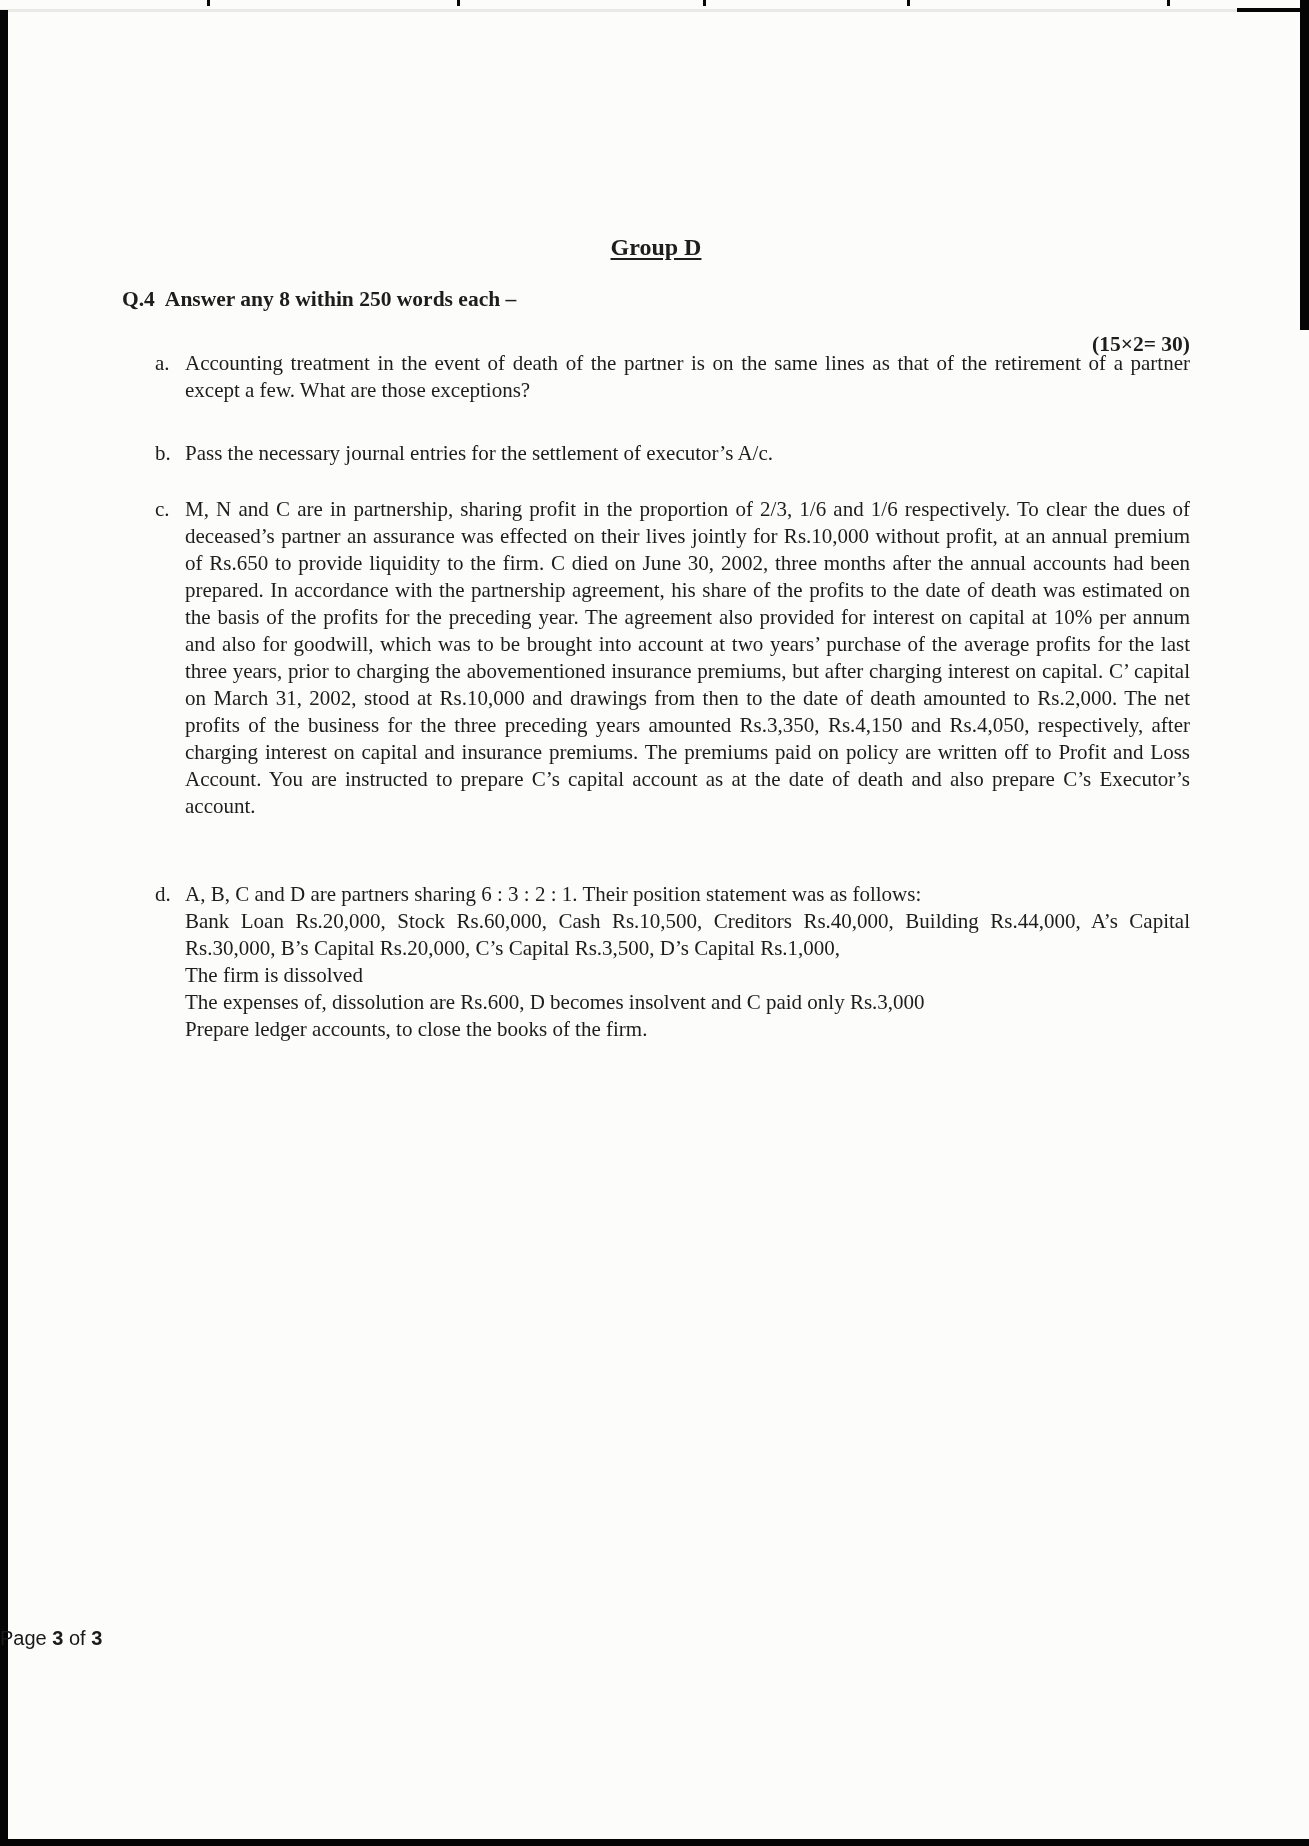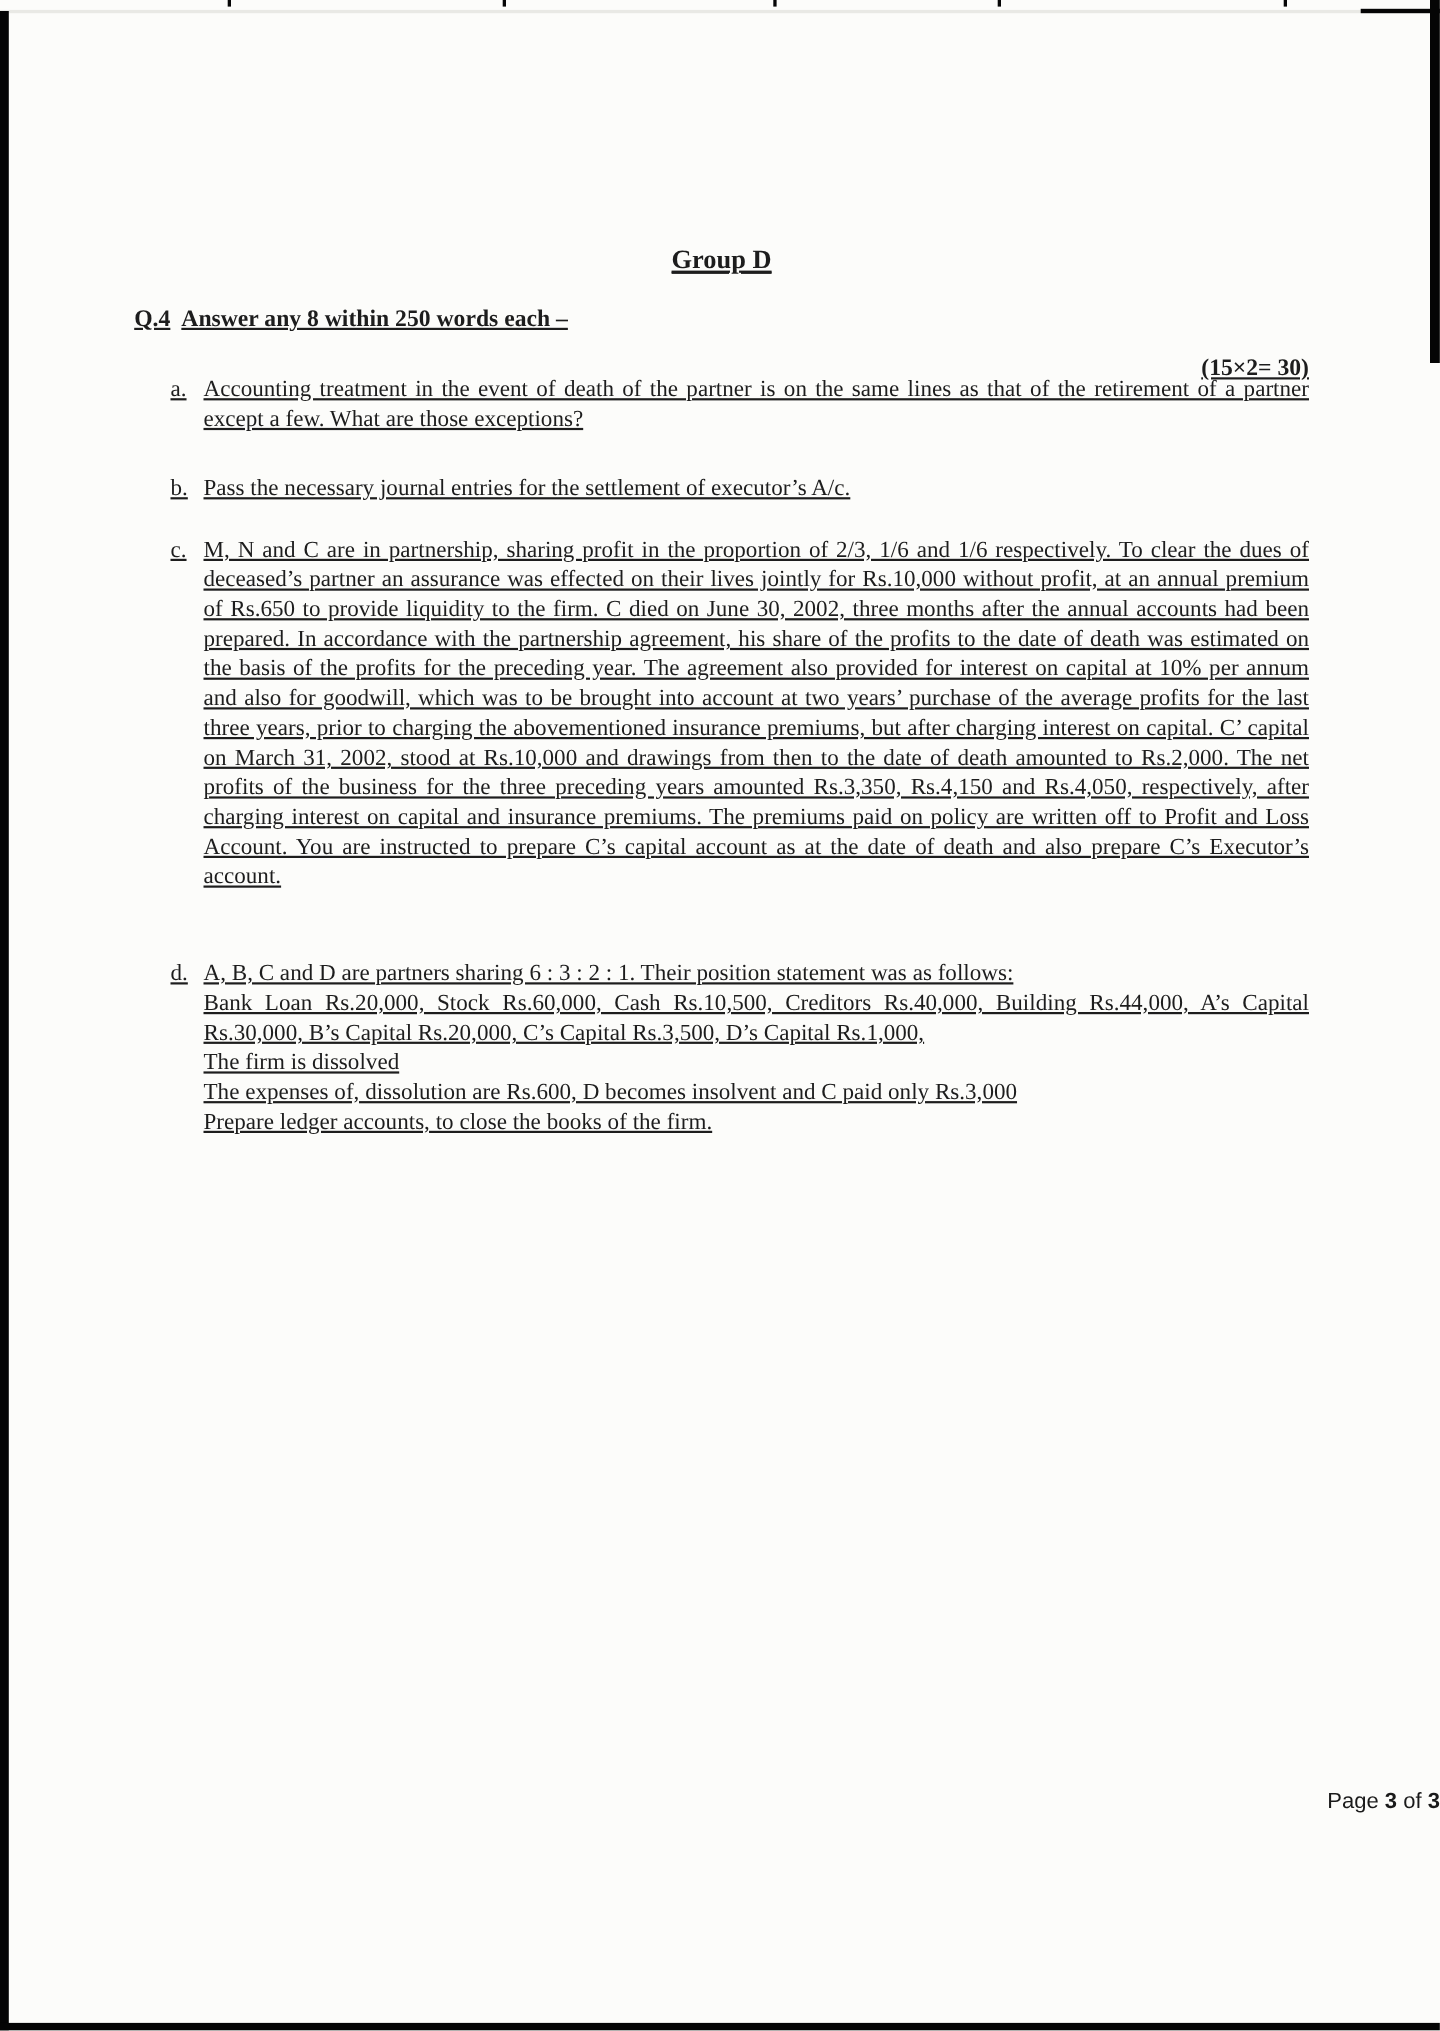--- a/index.html
+++ b/index.html
@@ -12,22 +12,22 @@
   
   .artifact{position:absolute;background:#050505;}
   .edge-left{left:0;top:10px;bottom:0;width:8px;}
   .edge-bottom{left:0;bottom:0;width:100%;height:7px;}
   .edge-right-top{right:0;top:0;width:9px;height:330px;}
   .line-top-right{right:0;top:8px;width:72px;height:4px;}
   .top-faint-line{position:absolute;left:0;top:9px;width:100%;height:3px;background:#e9e9e5;}
   .tick{position:absolute;top:0;width:3px;height:6px;background:#060606;}
   
   .content{
-    position:absolute;left:122px;top:222px;width:1068px;
-    font-size:21px;line-height:27px;text-decoration:underline;
+    position:absolute;left:122px;top:232px;width:1068px;
+    font-size:21px;line-height:27px;
   }
   .group-heading{
     text-align:center;font-weight:bold;font-size:24px;line-height:30px;
     margin:0;
   }
   .group-heading span{text-decoration:underline;text-underline-offset:3px;}
   .q-row{
     display:flex;align-items:flex-start;font-weight:bold;margin-top:24px;
     font-size:21.5px;
     justify-content:space-between;
@@ -39,21 +39,21 @@
   .item-label{margin-left:33px;width:30px;flex-shrink:0;}
   .item-body{flex:1;}
   .item-par{text-align:justify;margin:0;}
   .item-a{margin-top:1px;}
   .item-b{margin-top:36px;}
   .item-c{margin-top:29px;}
   .item-d{margin-top:61px;}
   
   .footer{
     position:absolute;left:0;top:1627px;width:100%;
-    text-align:right;
+    text-align:left;
     font-family:"Liberation Sans","DejaVu Sans",sans-serif;
     font-size:20px;color:#1a1a1a;
   }
   .footer .bold{font-weight:bold;}
 </style>
 </head>
 <body>
 
 <div class="top-faint-line"></div>
 <div class="tick" style="left:207px;"></div>

